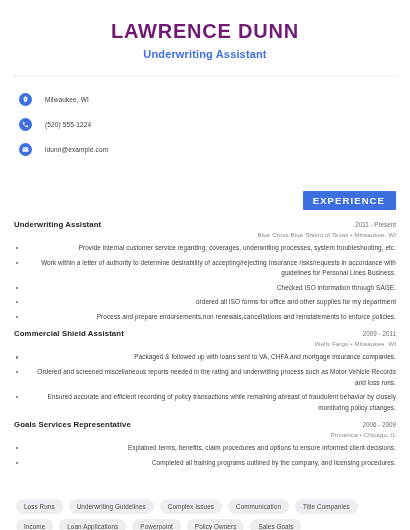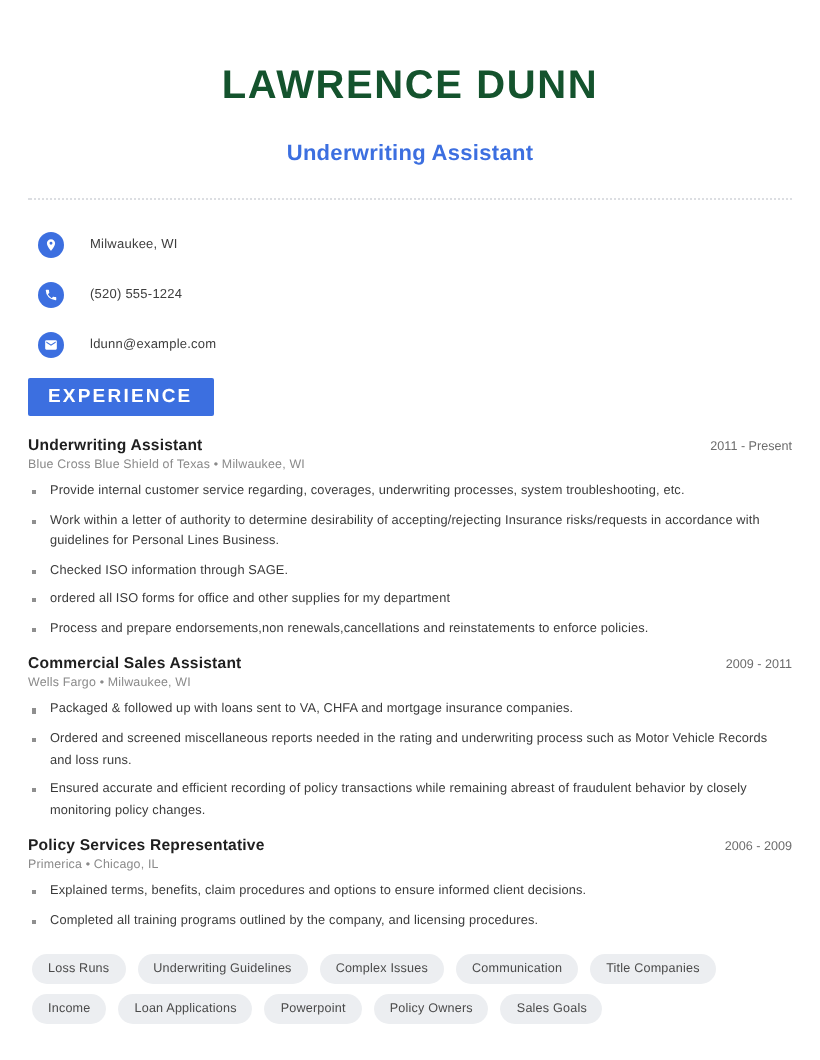--- a/index.html
+++ b/index.html
@@ -25,23 +25,23 @@
 
   
   .header {
     padding-top: 16px;
     text-align: center;
   }
   .full-name {
     font-size: 20px;
     font-weight: bold;
     letter-spacing: 0.8px;
-    color: #14532d;
+    color: #701a75;
     line-height: 1.15;
-    margin: 16px;
+    margin: 4px;
   }
   .job-title {
     font-size: 11px;
     font-weight: bold;
     color: #3c6fe0;
     margin-top: 5px;
     letter-spacing: 0.15px;
   }
 
   .header-divider {
@@ -76,21 +76,22 @@
   }
   .contact-text {
     margin-left: 13px;
     font-size: 6.5px;
     color: #3d3d3d;
     letter-spacing: 0.12px;
   }
 
   
   .section {
-    margin-top: 6px;
+    margin-top: 31px;
+    text-align: right;
   }
   .section-badge {
     display: inline-block;
     background: #3c6fe0;
     color: #ffffff;
     font-size: 9.5px;
     font-weight: bold;
     letter-spacing: 1.1px;
     padding: 4px 11px 4px 10px;
     border-radius: 1px;
@@ -226,34 +227,34 @@
           <li class="bullet">Provide internal customer service regarding, coverages, underwriting processes, system troubleshooting, etc.</li>
           <li class="bullet">Work within a letter of authority to determine desirability of accepting/rejecting Insurance risks/requests in accordance with guidelines for Personal Lines Business.</li>
           <li class="bullet">Checked ISO information through SAGE.</li>
           <li class="bullet">ordered all ISO forms for office and other supplies for my department</li>
           <li class="bullet">Process and prepare endorsements,non renewals,cancellations and reinstatements to enforce policies.</li>
         </ul>
       </div>
 
       <div class="entry">
         <div class="entry-head">
-          <span class="entry-role">Commercial Sales Assistant</span>
+          <span class="entry-role">Commercial Shield Assistant</span>
           <span class="entry-dates">2009 - 2011</span>
         </div>
         <div class="entry-company">Wells Fargo  •  Milwaukee, WI</div>
         <ul class="bullets">
           <li class="bullet">Packaged &amp; followed up with loans sent to VA, CHFA and mortgage insurance companies.</li>
           <li class="bullet">Ordered and screened miscellaneous reports needed in the rating and underwriting process such as Motor Vehicle Records and loss runs.</li>
           <li class="bullet">Ensured accurate and efficient recording of policy transactions while remaining abreast of fraudulent behavior by closely monitoring policy changes.</li>
         </ul>
       </div>
 
       <div class="entry">
         <div class="entry-head">
-          <span class="entry-role">Policy Services Representative</span>
+          <span class="entry-role">Goals Services Representative</span>
           <span class="entry-dates">2006 - 2009</span>
         </div>
         <div class="entry-company">Primerica  •  Chicago, IL</div>
         <ul class="bullets">
           <li class="bullet">Explained terms, benefits, claim procedures and options to ensure informed client decisions.</li>
           <li class="bullet">Completed all training programs outlined by the company, and licensing procedures.</li>
         </ul>
       </div>
 
     </div>

